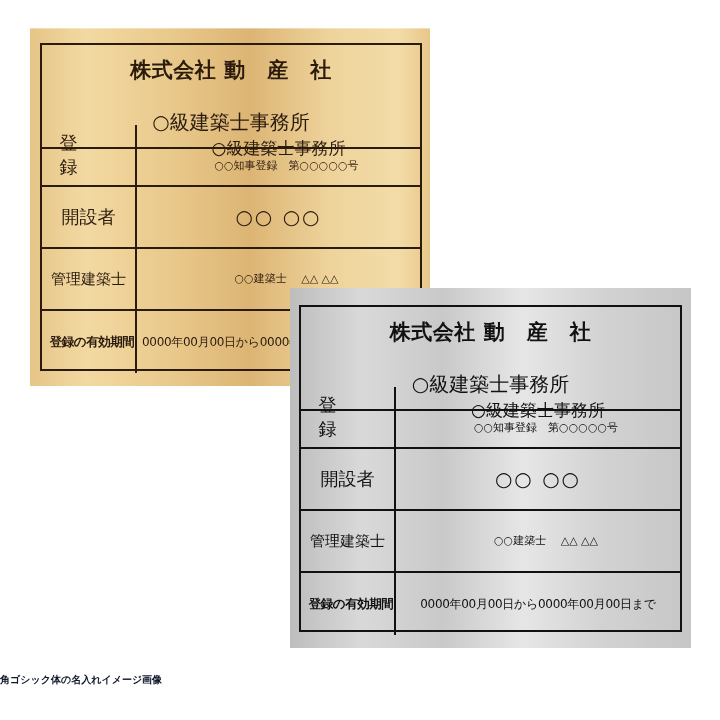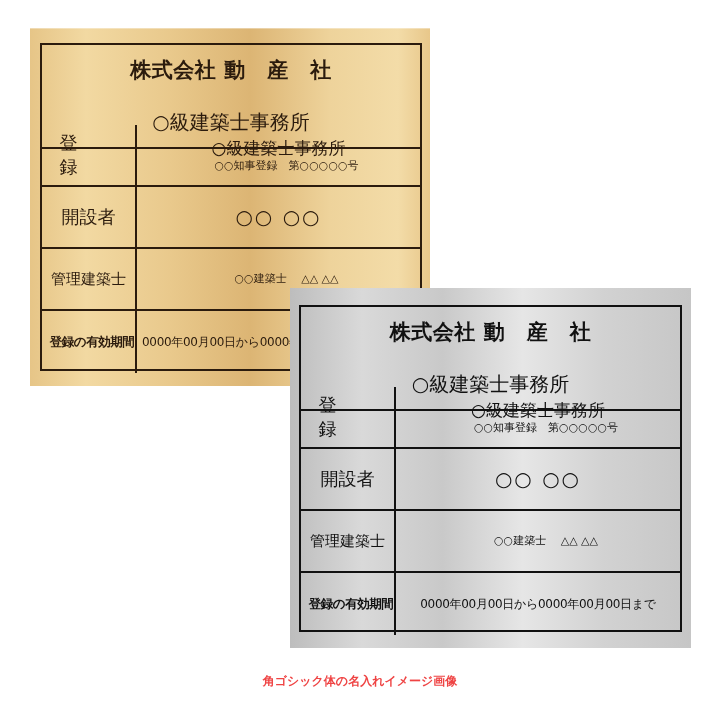--- a/index.html
+++ b/index.html
@@ -30,22 +30,22 @@
          display:flex; align-items:center; justify-content:center; font-size:18px; }
   .val { flex:1; display:flex; flex-direction:column; align-items:center; justify-content:center; line-height:1.25; }
   .lab.spaced { letter-spacing:22px; padding-left:22px; }
   .lab.small { font-size:12.5px; font-weight:bold; letter-spacing:-0.5px;padding-left:7px; }
   .val .big { font-size:20px; letter-spacing:2px; }
   .val .mid { font-size:17px; }
   .val .sm { font-size:11px;margin-left:16px; }
   .val .tiny { font-size:12px; white-space:nowrap; letter-spacing:-0.3px; }
   .gold .tbl { color:#2b1b0d; }
   .silver .tbl { color:#111; }
-  .caption { position:absolute; left:0; right:0; top:673px; text-align:center;
-             font-size:12px; font-weight:bold; color:#ef4444; }
+  .caption { position:absolute; left:0; right:0; top:673px; text-align:left;
+             font-size:10px; font-weight:bold; color:#0f172a; }
 </style>
 </head>
 <body>
 
 <div class="plate gold">
   <div class="tbl">
     <div class="hdr">
       <div class="l1">株式会社 動　産　社</div>
       <div class="l2">○級建築士事務所</div>
     </div>

